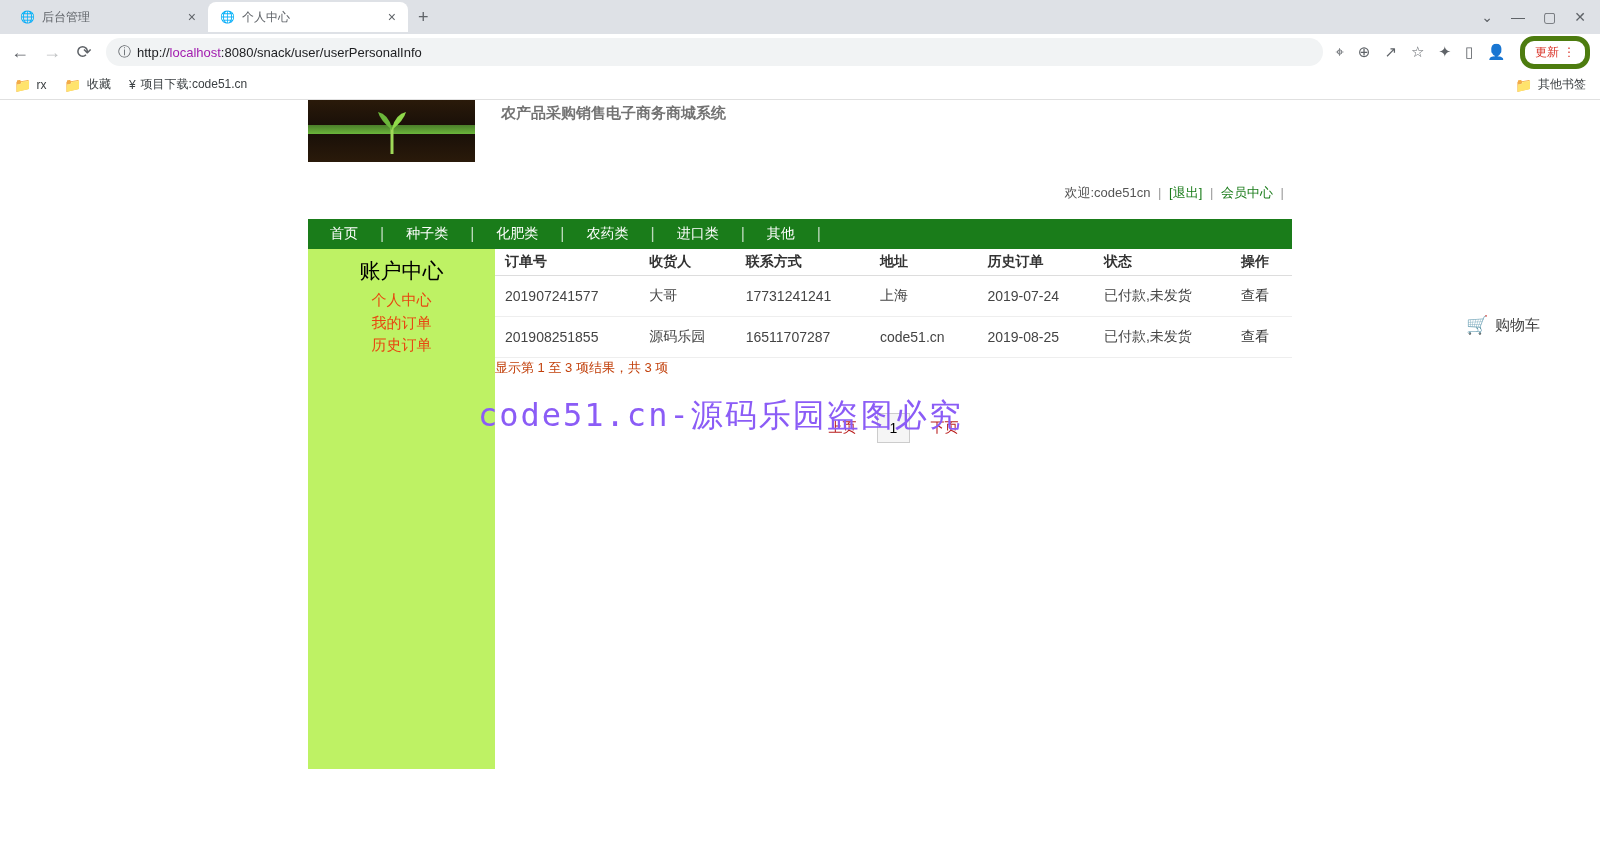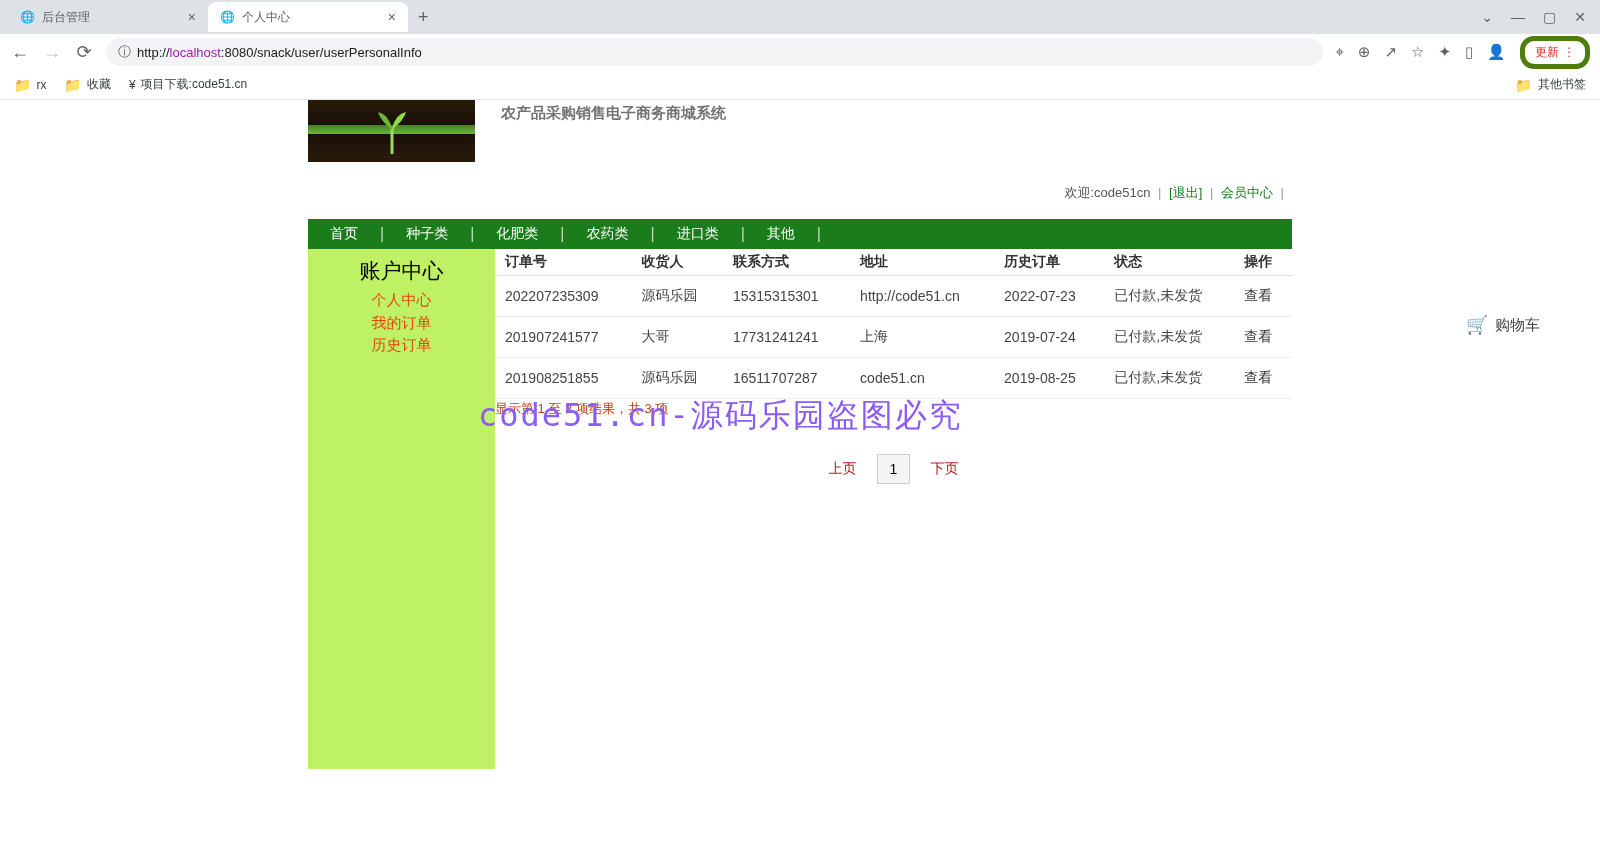--- a/index.html
+++ b/index.html
@@ -189,29 +189,20 @@
                 <th>订单号</th>
                 <th>收货人</th>
                 <th>联系方式</th>
                 <th>地址</th>
                 <th>历史订单</th>
                 <th>状态</th>
                 <th>操作</th>
               </tr>
             </thead>
           <tbody id="tbody">
-              <tr>
-                <td>202207235309</td>
-                <td>源码乐园</td>
-                <td>15315315301</td>
-                <td>http://code51.cn</td>
-                <td>2022-07-23</td>
-                <td>已付款,未发货</td>
-                <td><span class="view-link">查看</span></td>
-              </tr>
               <tr>
                 <td>201907241577</td>
                 <td>大哥</td>
                 <td>17731241241</td>
                 <td>上海</td>
                 <td>2019-07-24</td>
                 <td>已付款,未发货</td>
                 <td><span class="view-link">查看</span></td>
               </tr>
               <tr>

